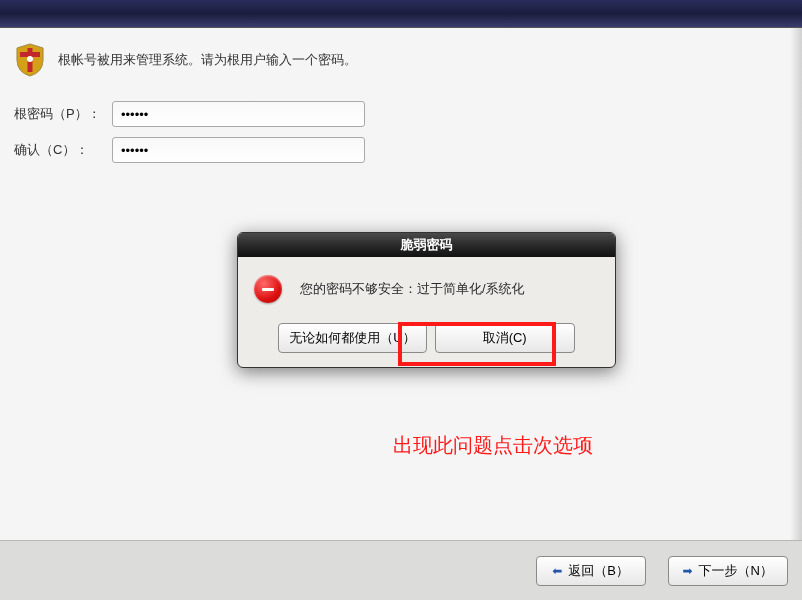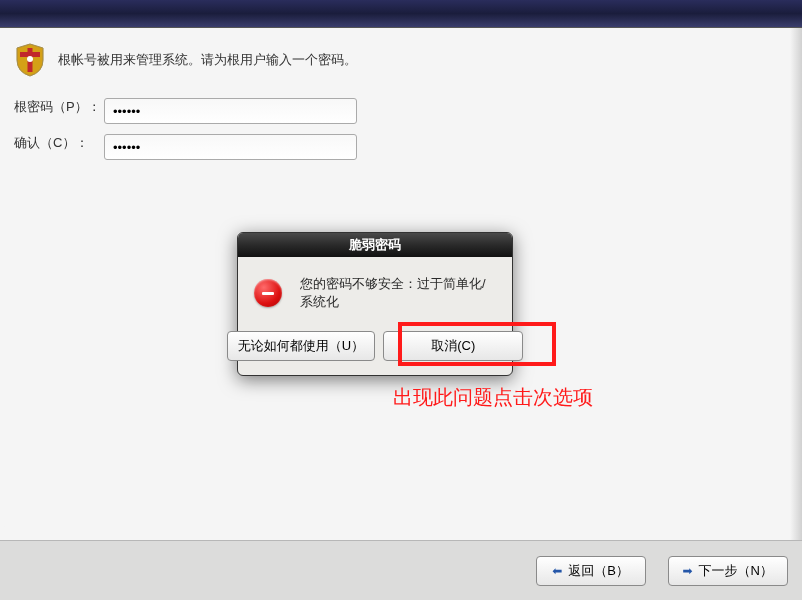--- a/index.html
+++ b/index.html
@@ -34,42 +34,43 @@
       gap: 12px;
       margin-bottom: 20px;
     }
     .shield-icon {
       width: 32px;
       height: 36px;
       display: inline-block;
     }
     .form-row {
       display: flex;
-      align-items: flex-start;
+      align-items: center;
       height: 32px;
       margin-bottom: 4px;
+      gap: 8px;
     }
     .form-label {
       width: 90px;
       text-align: left;
     }
     .form-input {
       width: 253px;
       height: 26px;
       border: 1px solid #aaa;
       border-radius: 3px;
       padding: 0 8px;
       font-size: 13px;
       background: linear-gradient(to bottom, #f8f8f8, #ffffff);
     }
     .dialog {
       position: absolute;
       left: 237px;
       top: 232px;
-      width: 276px;
+      width: 379px;
       background: #edece9;
       border: 1px solid #333;
       border-radius: 6px;
       box-shadow: 0 4px 18px rgba(0,0,0,0.5);
       pointer-events: auto;
     }
     .dialog-title {
       height: 24px;
       background: linear-gradient(to bottom, #4a4a4a 0%, #2a2a2a 50%, #111 100%);
       color: #fff;
@@ -131,20 +132,21 @@
       position: absolute;
       border: 4px solid #ff1a1a;
       pointer-events: none;
     }
     .annotation-text {
       position: absolute;
       color: #ff1a1a;
       font-size: 20px;
       font-weight: 500;
       font-family: "SimSun", serif;
+      margin-top: 48px;
     }
     .footer-bar {
       position: absolute;
       left: 0;
       right: 0;
       bottom: 0;
       height: 60px;
       background: #dcdcdb;
       border-top: 1px solid #b7b7b7;
       display: flex;

